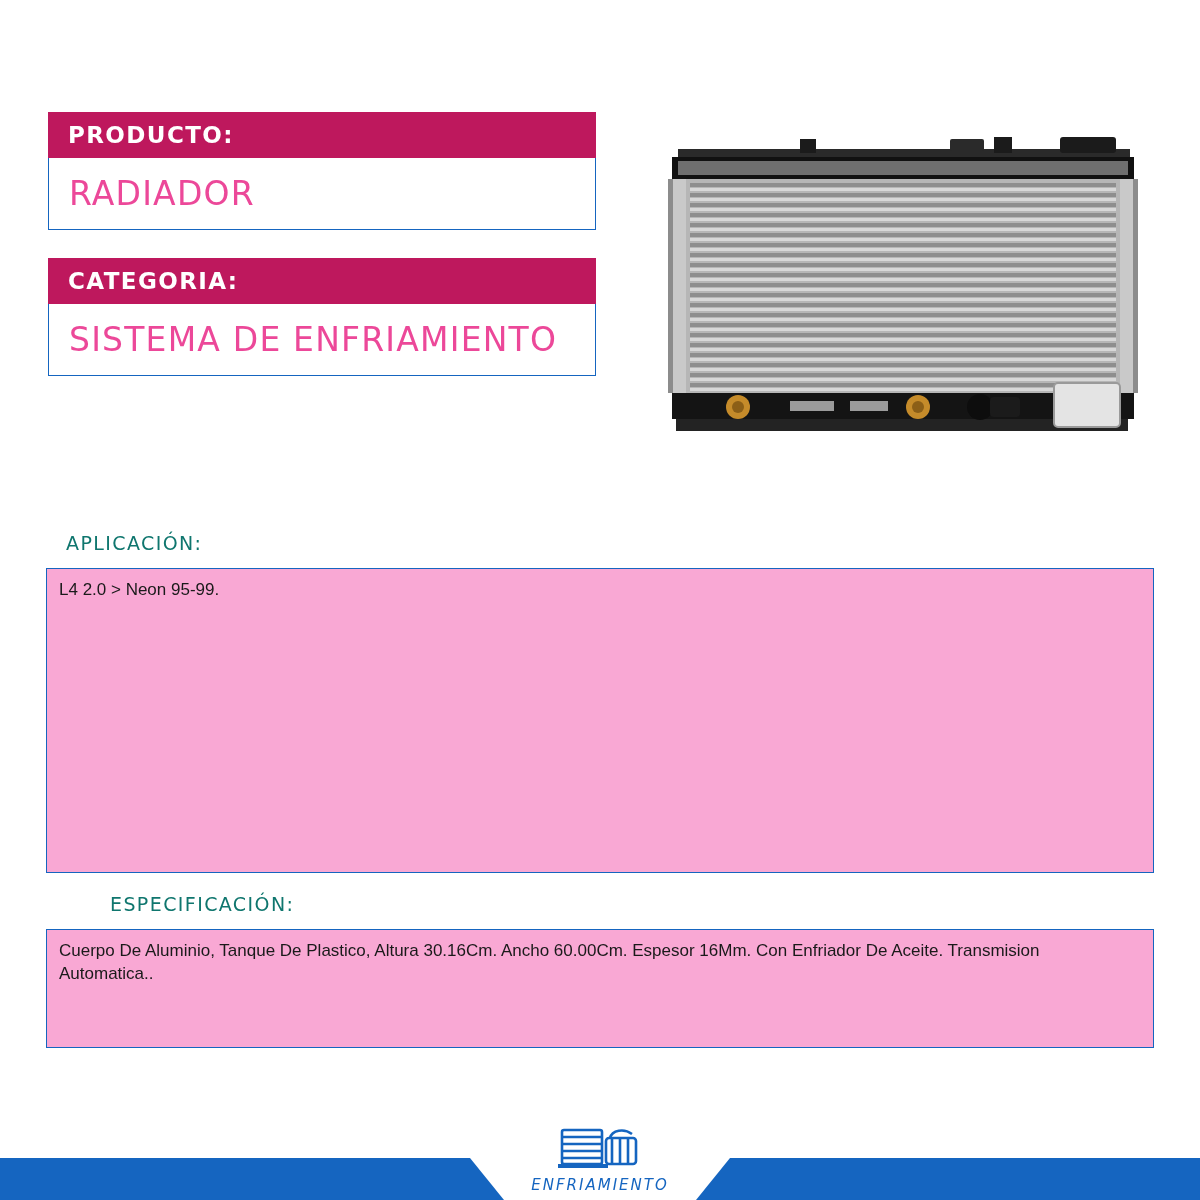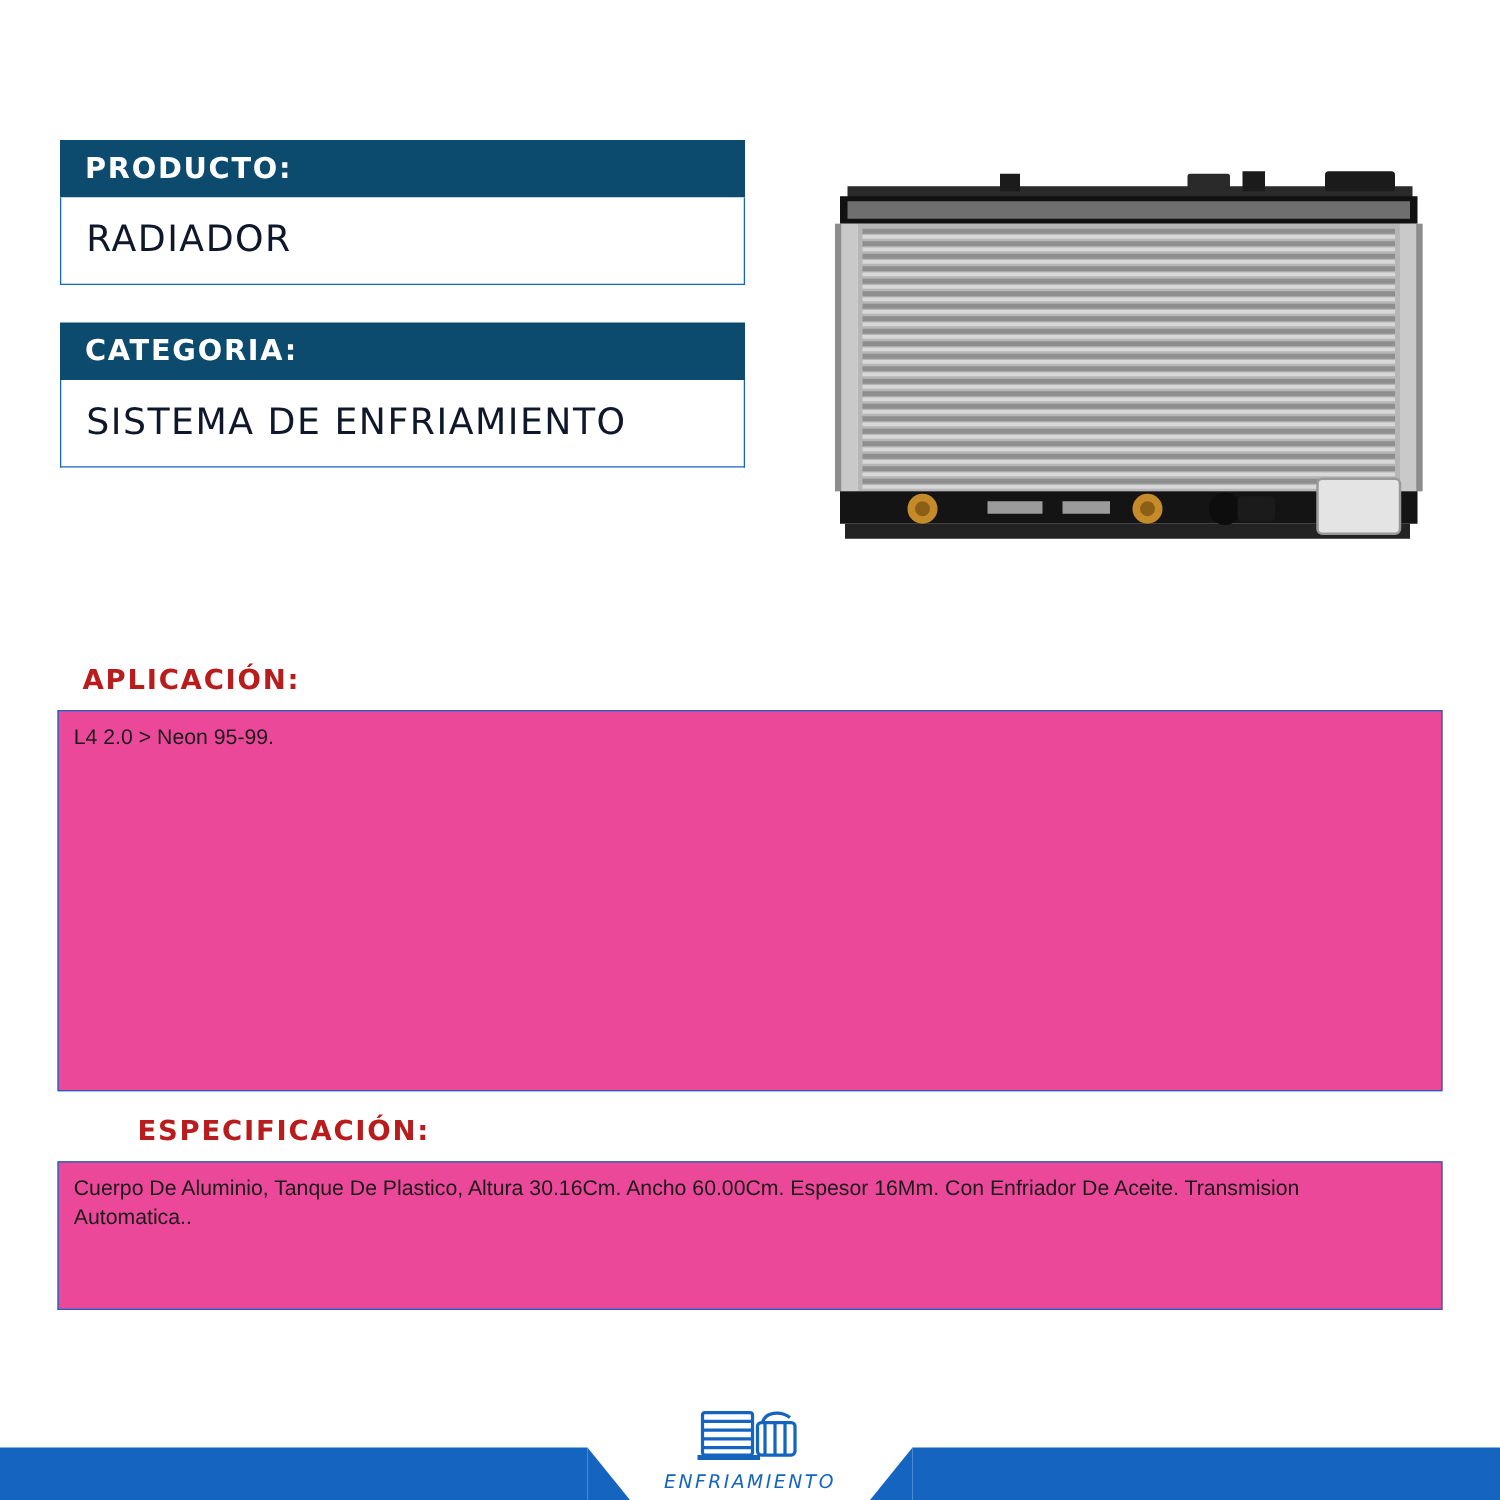--- a/index.html
+++ b/index.html
@@ -38,55 +38,55 @@
   .header-title {
     position: absolute; top: 8px; left: 56px;
     font-size: 41px; font-weight: bold; letter-spacing: 0.5px;
     color: #111111;
     font-family: "DejaVu Sans", sans-serif;
   }
 
   
   .info-block { position: absolute; left: 48px; width: 548px; }
   .info-label {
-    background: #0c4a6e; color: #ffffff;
+    background: #be185d; color: #ffffff;
     font-size: 23px; font-weight: bold; letter-spacing: 1.4px;
     padding: 10px 0 10px 20px;
     font-family: "DejaVu Sans", sans-serif;
   }
   .info-value {
     border: 1px solid #1565c0; border-top: none;
-    color: #0f172a; font-size: 29px; letter-spacing: 1.2px;
+    color: #ec4899; font-size: 33px; letter-spacing: 1.2px;
     padding: 16px 0 16px 20px;
     background: #ffffff;
     min-height: 70px;
     font-family: "DejaVu Sans", sans-serif;
   }
 
   #block-producto { top: 112px; }
   #block-categoria { top: 258px; }
   #block-marca { top: 409px; }
 
   
   .product-image-wrap {
     position: absolute; left: 650px; top: 125px; width: 510px; height: 330px;
   }
 
   
   .section-heading {
     position: absolute; left: 66px;
-    color: #b91c1c; font-size: 22px; font-weight: bold; letter-spacing: 1.4px;
+    color: #0f766e; font-size: 19px; font-weight: normal; letter-spacing: 1.4px;
     font-family: "DejaVu Sans", sans-serif;
   }
   #heading-aplicacion { top: 532px; }
   #heading-especificacion { top: 893px; margin-left: 44px; }
 
   .section-box {
     position: absolute; left: 46px; width: 1108px;
-    border: 1px solid #1565c0; background: #ec4899;
+    border: 1px solid #1565c0; background: #f9a8d4;
   }
   #box-aplicacion { top: 568px; height: 305px; }
   #box-especificacion { top: 929px; height: 119px; }
 
   .box-text {
     padding: 10px 14px 0 12px;
     font-size: 17px; color: #1a1a1a; line-height: 1.35;
   }
   #spec-text { padding-right: 20px; }
 

